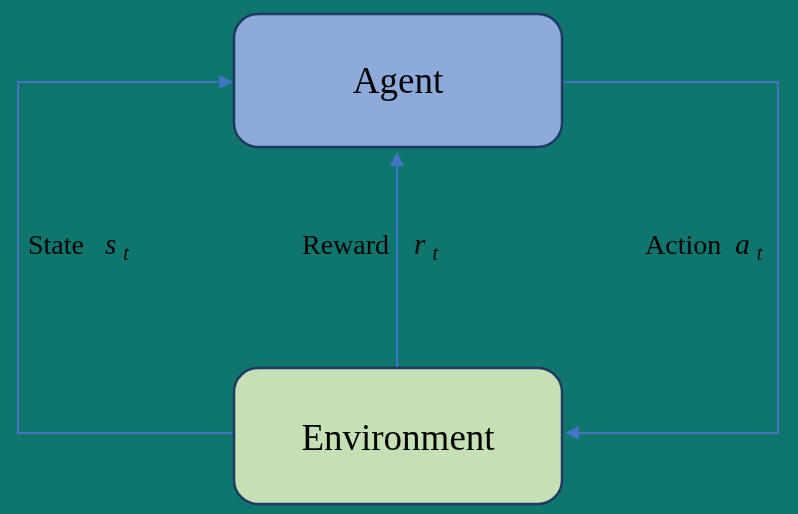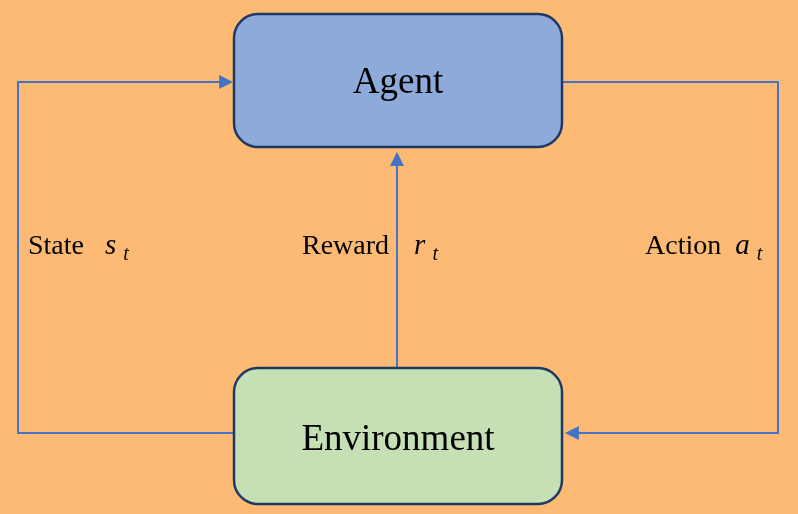--- a/index.html
+++ b/index.html
@@ -4,21 +4,21 @@
 <style>
   html, body {
     margin: 0;
     padding: 0;
     background: #ffffff;
   }
   .canvas {
     position: relative;
     width: 798px;
     height: 514px;
-    background: #fdba74;
+    background: #0f766e;
     font-family: "Liberation Serif", "DejaVu Serif", serif;
   }
   svg { display: block; }
   .node-label {
     font-family: "Liberation Serif", "DejaVu Serif", serif;
     font-size: 37px;
   }
   .edge-label {
     font-family: "Liberation Serif", "DejaVu Serif", serif;
     font-size: 28px;

